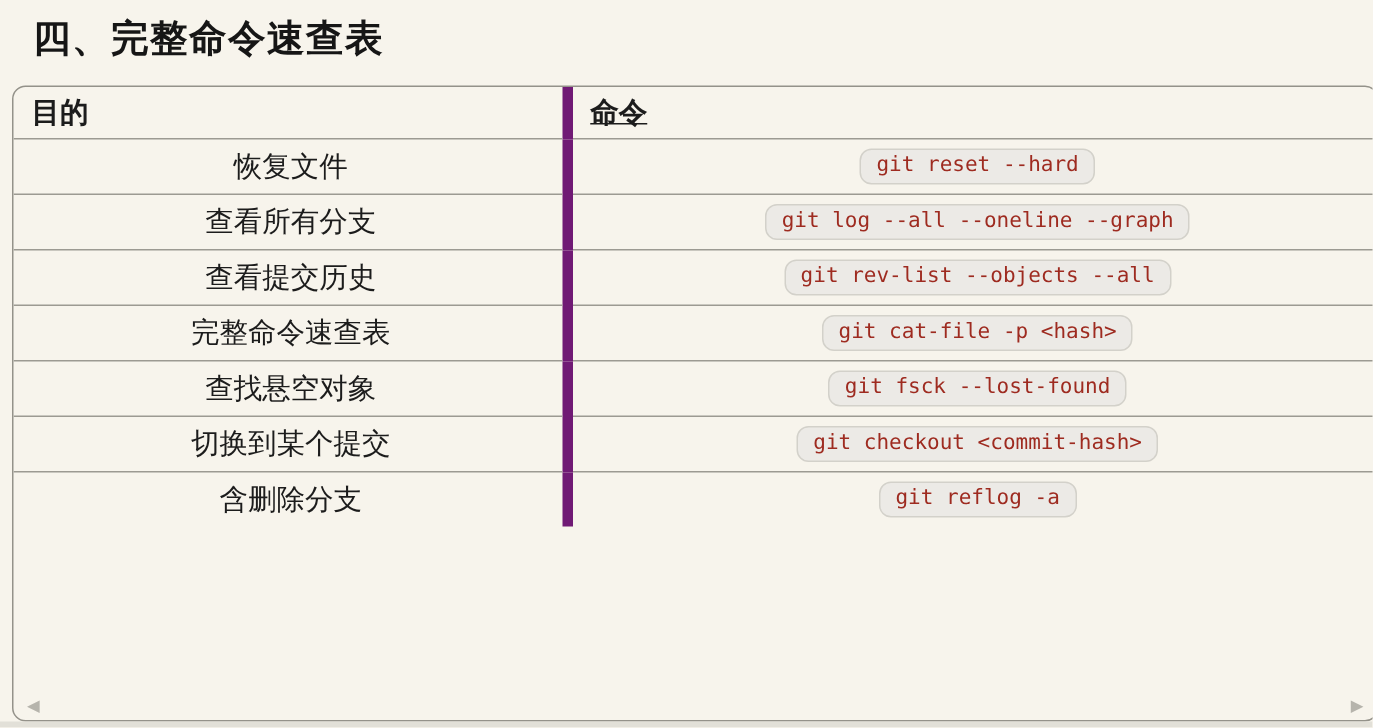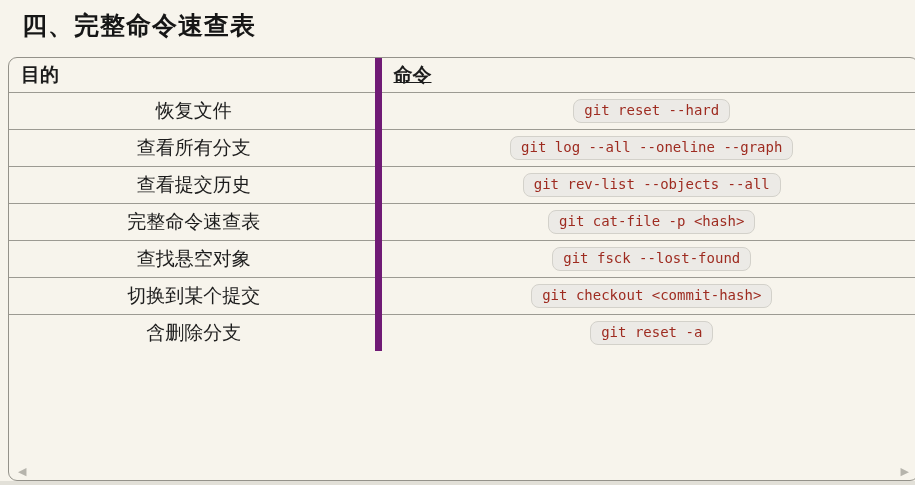--- a/index.html
+++ b/index.html
@@ -125,21 +125,21 @@
       <tr>
         <td>查找悬空对象</td>
         <td><code class="chip">git fsck --lost-found</code></td>
       </tr>
       <tr>
         <td>切换到某个提交</td>
         <td><code class="chip">git checkout &lt;commit-hash&gt;</code></td>
       </tr>
       <tr>
         <td>含删除分支</td>
-        <td><code class="chip">git reset -a</code></td>
+        <td><code class="chip">git reflog -a</code></td>
       </tr>
     </tbody>
   </table>
 
   <span class="scroll-arrow left">◀</span>
   <span class="scroll-arrow right">▶</span>
 </div>
 
 <div class="bottom-strip"></div>
 

